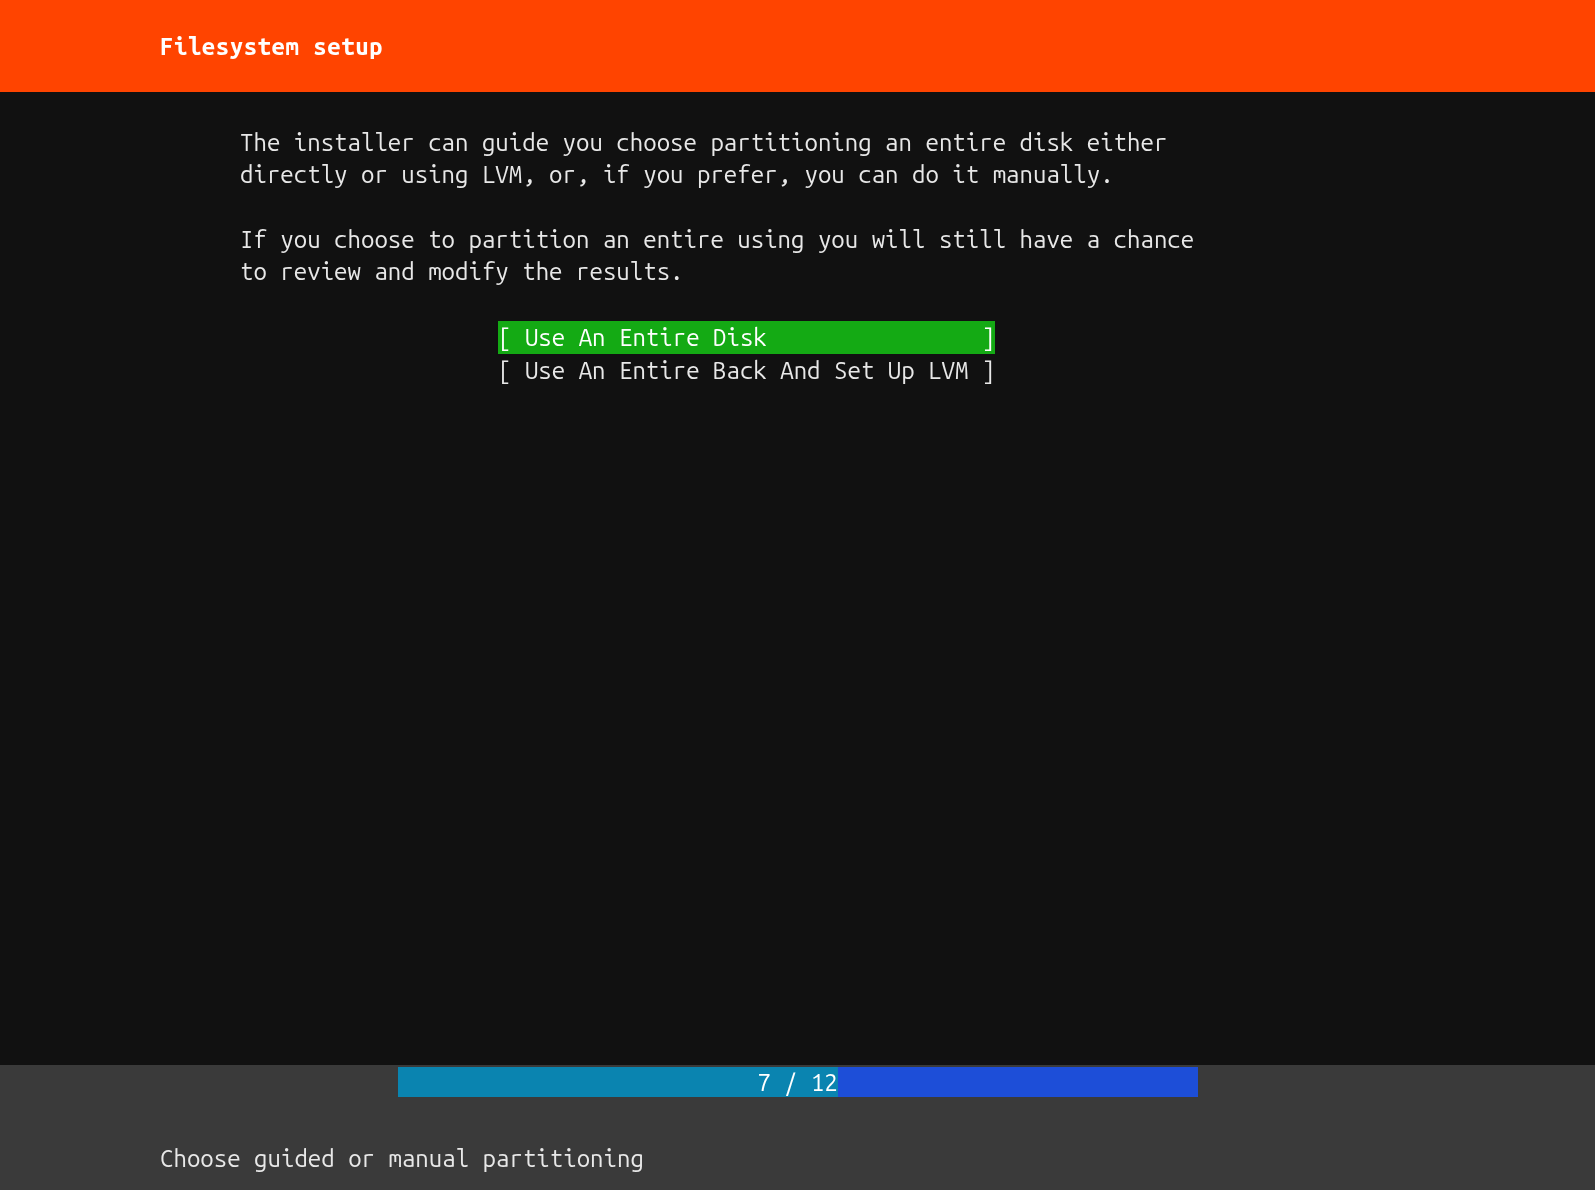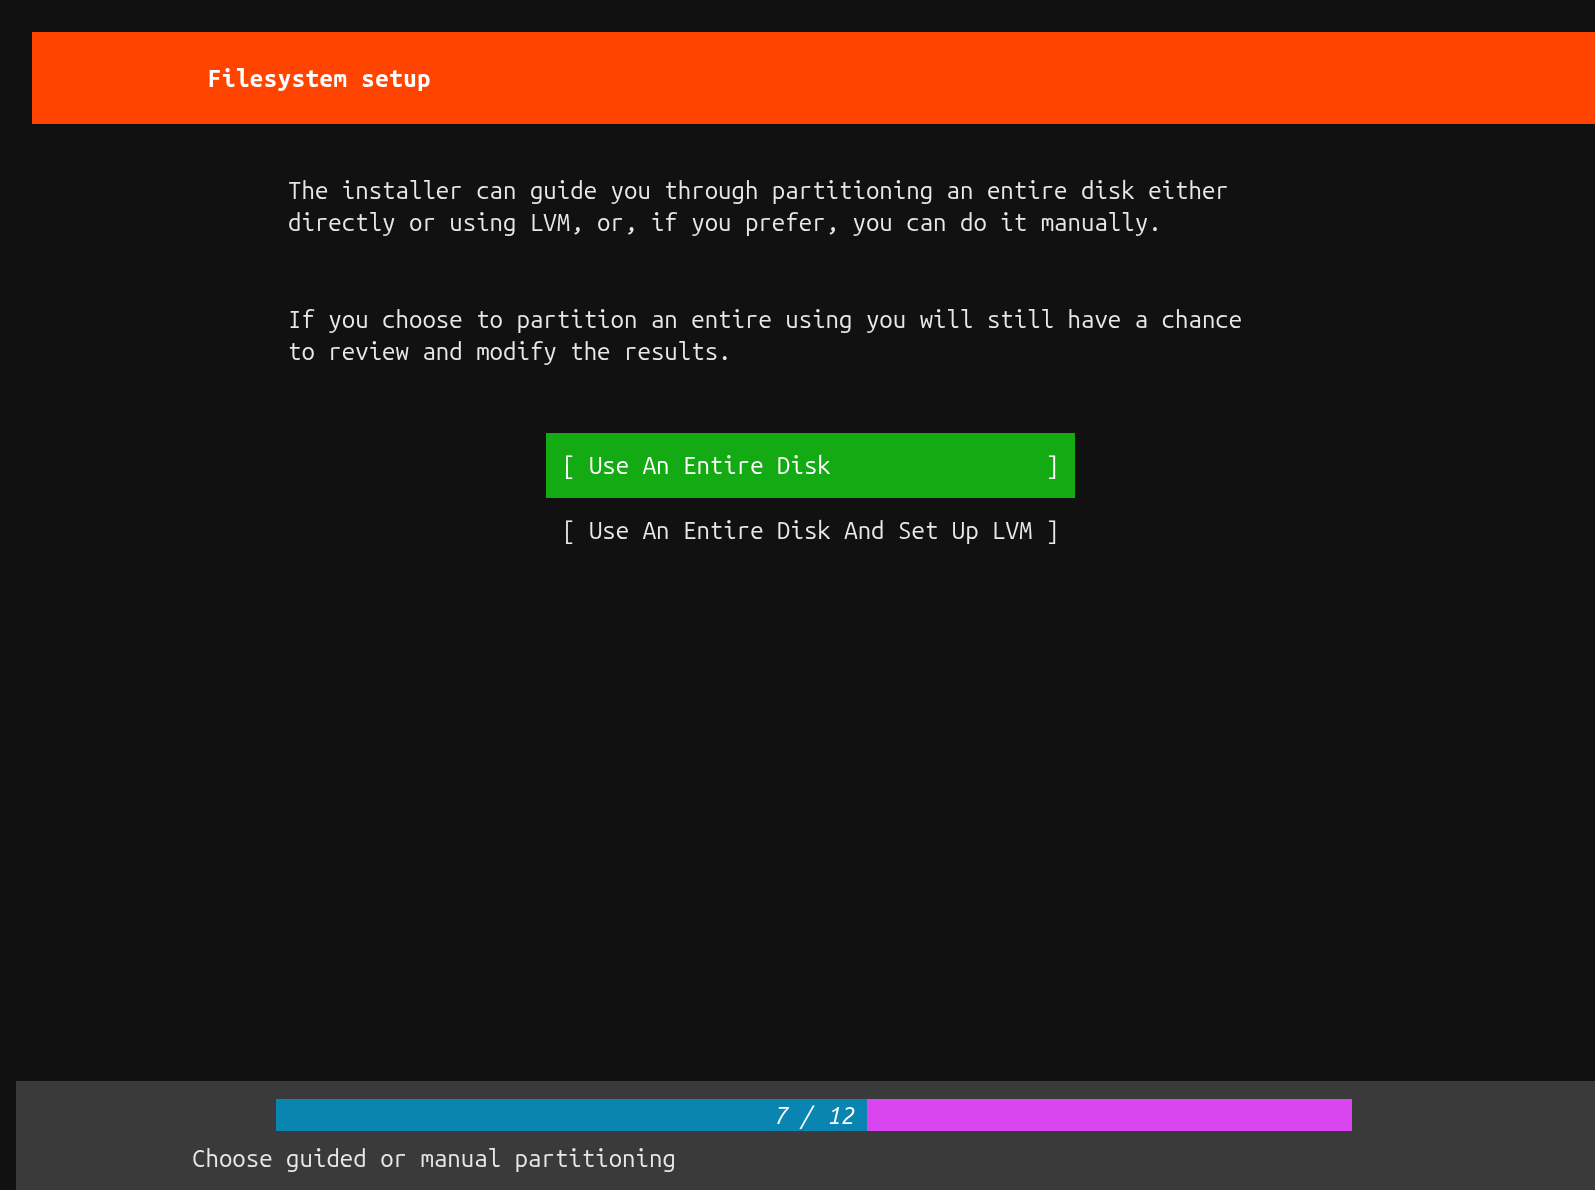--- a/index.html
+++ b/index.html
@@ -1,17 +1,17 @@
 <!DOCTYPE html>
 <html><head>
   <meta charset="utf-8">
   <style>
     * {
       margin: 0;
-      padding: 16px;
+      padding: 0;
       box-sizing: border-box;
     }
     body {
       width: 1595px;
       height: 1190px;
       background: #111111;
       font-family: "Ubuntu Mono", "DejaVu Sans Mono", "Courier New", monospace;
       font-size: 24px;
       color: #e8e8e8;
       overflow: hidden;
@@ -59,25 +59,24 @@
       bottom: 0;
       height: 125px;
       background: #3a3a3a;
     }
     .progress-row {
       display: flex;
       justify-content: center;
       padding-top: 2px;
     }
     .progress-track {
-      width: 1076px;
+      width: 800px;
       height: 30px;
-      background: #d946ef;
+      background: #1d4ed8;
       position: relative;
-      font-style: italic;
     }
     .progress-fill {
       position: absolute;
       left: 0;
       top: 0;
       bottom: 0;
       background: #0a84b0;
     }
     .progress-label {
       position: absolute;
@@ -98,28 +97,28 @@
     }
   </style>
 </head>
 <body>
 
 <div class="header">
   <span>Filesystem setup</span>
 </div>
 
 <div class="content">
-  <div class="para">The installer can guide you through partitioning an entire disk either
+  <div class="para">The installer can guide you choose partitioning an entire disk either
 directly or using LVM, or, if you prefer, you can do it manually.</div>
   <div class="para">If you choose to partition an entire using you will still have a chance
 to review and modify the results.</div>
 
   <div class="menu" id="menu">
       <div class="menu-item selected">[ Use An Entire Disk                ]</div>
-      <div class="menu-item">[ Use An Entire Disk And Set Up LVM ]</div>
+      <div class="menu-item">[ Use An Entire Back And Set Up LVM ]</div>
     </div>
 </div>
 
 <div class="footer-bar">
   <div class="progress-row">
     <div class="progress-track">
       <div class="progress-fill" id="progress-fill" style="width: 55%;"></div>
       <div class="progress-label">7 / 12</div>
     </div>
   </div>

